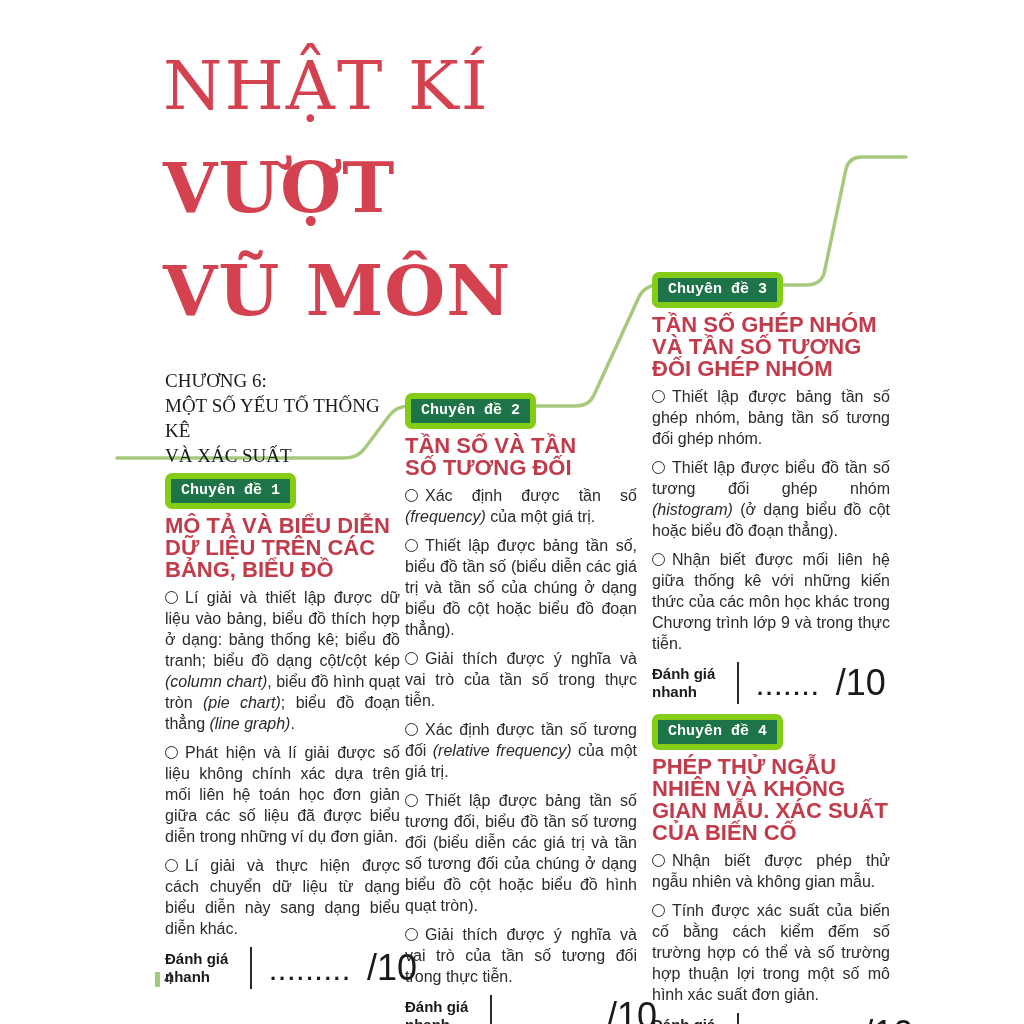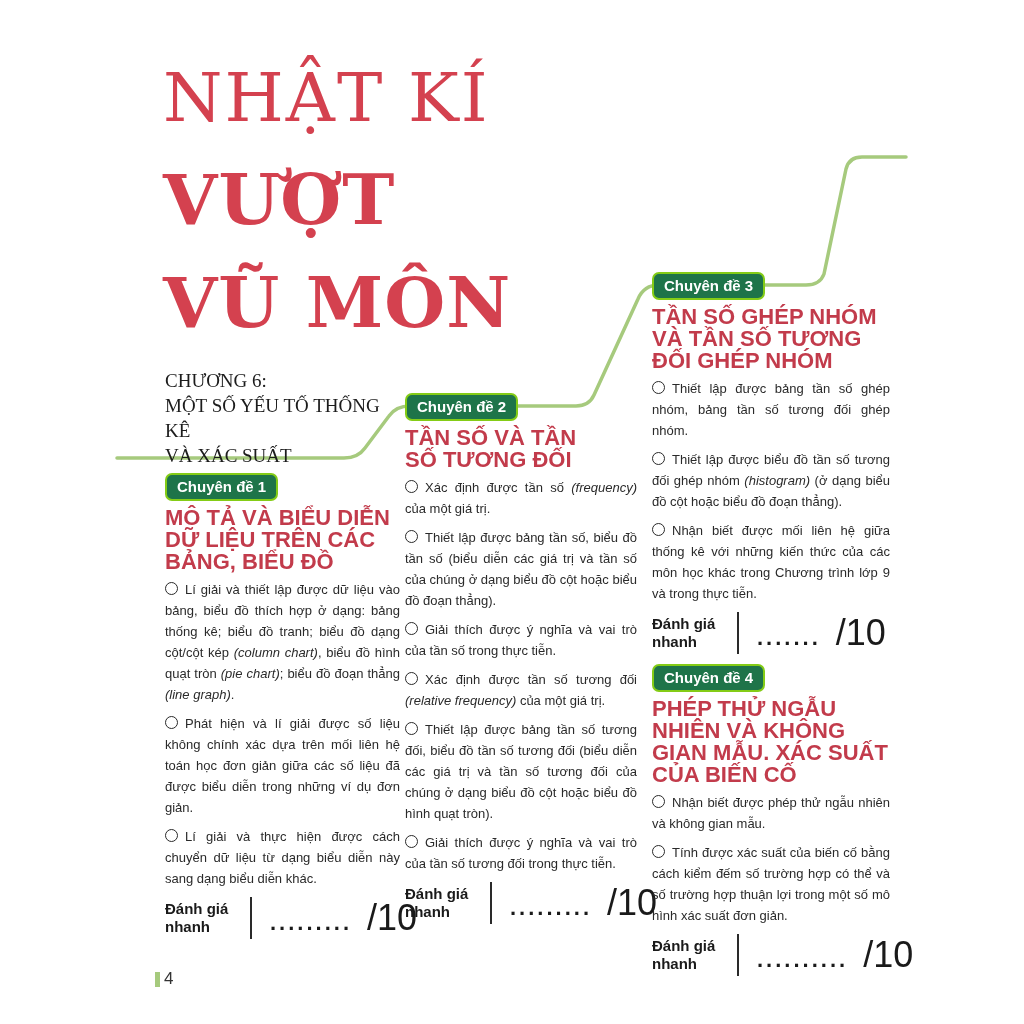--- a/index.html
+++ b/index.html
@@ -1,39 +1,39 @@
 <!DOCTYPE html>
 <html><head>
 <meta charset="utf-8">
 <style>
   html,body{margin:0;padding:0;background:#ffffff;}
   .page{position:relative;width:1024px;height:1024px;background:#ffffff;overflow:hidden;
         font-family:"Liberation Sans",sans-serif;color:#2a2a2a;}
   
   .path-svg{position:absolute;left:0;top:0;width:1024px;height:1024px;z-index:1;}
   
-  .title-block{position:absolute;left:163px;top:48px;z-index:2;color:#d4414f;
+  .title-block{position:absolute;left:163px;top:36px;z-index:2;color:#d4414f;
                font-family:"DejaVu Serif","Liberation Serif",serif;}
   .title-line-0{font-size:68px;font-weight:400;line-height:100px;letter-spacing:2px;}
   .title-line-1,.title-line-2{font-size:70px;font-weight:700;line-height:103px;letter-spacing:1px;}
   
   .col{position:absolute;z-index:2;}
   .col1{left:165px;top:368px;width:235px;}
   .col2{left:405px;top:393px;width:232px;}
   .col3{left:652px;top:272px;width:238px;}
   .chapter{font-family:"Liberation Serif","DejaVu Serif",serif;font-weight:400;
            font-size:19px;line-height:25px;color:#1c1c1c;margin-bottom:5px;}
   .badge{display:inline-block;background:#1e7449;color:#ffffff;font-weight:700;
          font-size:15px;line-height:17px;padding:3px 10px 4px 10px;border-radius:7px;
-         border:2px solid #84cc16;box-sizing:border-box;}
+         border:6px solid #84cc16;box-sizing:border-box;font-family:Liberation Mono, monospace;}
   .topic{margin:0;}
   .topic + .topic{margin-top:10px;}
   .topic-title{margin:6px 0 6px 0;font-size:22px;line-height:22px;font-weight:700;color:#c23b4b;}
   .col2 .topic-title{max-width:195px;}
-  .bullet{margin:0 0 8px 0;font-size:13px;line-height:21px;text-align:justify;}
+  .bullet{margin:0 0 8px 0;font-size:16px;line-height:21px;text-align:justify;}
   .circle{display:inline-block;width:13px;height:13px;border:1.6px solid #2a2a2a;
           border-radius:50%;margin-right:7px;vertical-align:-1px;box-sizing:border-box;}
   .score{display:flex;align-items:center;margin-top:4px;gap:11px;}
   .score-label{font-weight:700;font-size:15px;line-height:18px;width:72px;flex:0 0 auto;color:#1a1a1a;}
   .vbar{width:2px;height:42px;background:#2a2a2a;margin:0 7px 0 2px;flex:0 0 auto;}
   .dots{font-size:22px;font-weight:700;letter-spacing:3px;color:#1a1a1a;
         transform:translateY(5px);white-space:nowrap;}
   .denom{font-size:36px;font-weight:500;color:#1a1a1a;margin-left:4px;white-space:nowrap;}
   .footer{position:absolute;left:155px;top:969px;z-index:2;display:flex;align-items:center;}
   .pgbar{display:inline-block;width:5px;height:15px;background:#a6ca7d;margin-right:4px;}

